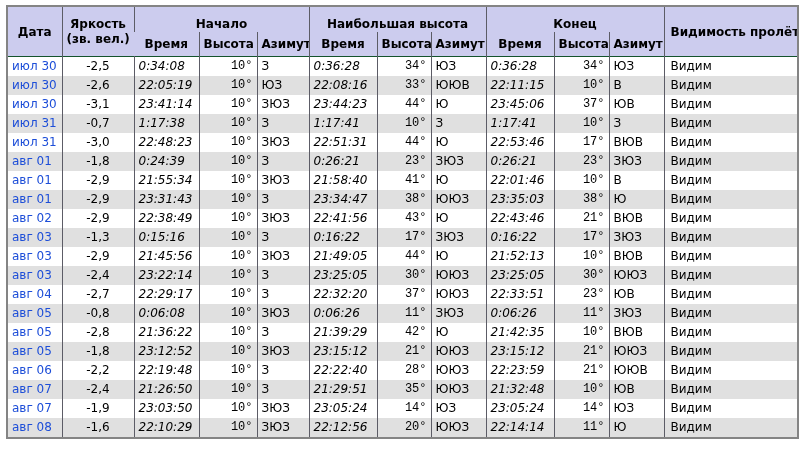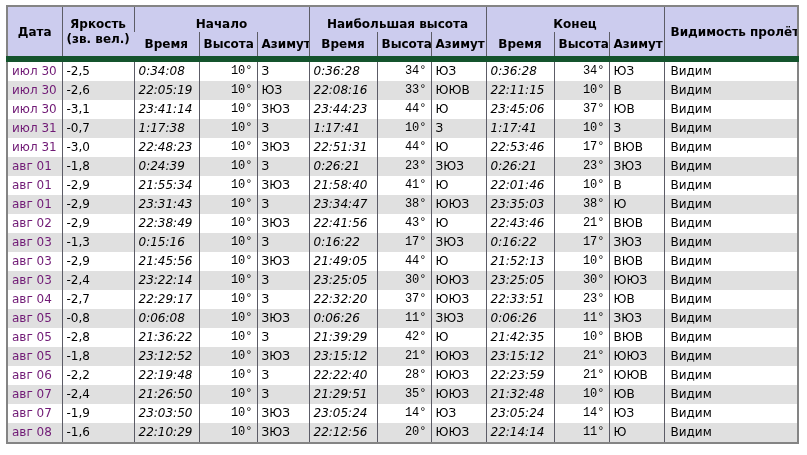--- a/index.html
+++ b/index.html
@@ -19,29 +19,29 @@
   col.c-vis{width:auto}
   th, td {
     font-size:12px; padding:0 4px; white-space:nowrap; overflow:hidden;
     border-left:1px solid #5c5c66;
   }
   th:first-child, td:first-child { border-left:none; }
   thead th {
     background:#ccccee; color:#000; font-weight:bold;
     height:24px; text-align:center; vertical-align:middle;
   }
-  thead { border-bottom:6px solid #14532d; }
+  thead { border-bottom:1px solid #14532d; }
   thead .group-start, thead .group-max, thead .group-end { vertical-align:bottom; padding-bottom:1px; }
   thead .vis-head { text-align:left; padding-left:6px; }
   thead .two-line { line-height:15px; }
   tbody td { height:19px; line-height:19px; vertical-align:middle; color:#000; }
   tbody tr:nth-child(even) td { background:#e0e0e0; }
   tbody tr:nth-child(odd) td { background:#ffffff; }
-  .col-date { color:#701a75; text-align:left; cursor:pointer; }
-  .col-mag  { text-align:left; }
+  .col-date { color:#1d4ed8; text-align:left; cursor:pointer; }
+  .col-mag  { text-align:center; }
   .col-time { text-align:left;font-style:italic; }
   .col-alt  { text-align:right;font-family:Liberation Mono, monospace; }
   .col-az   { text-align:left; }
   .col-vis  { text-align:left; padding-left:6px; }
 </style>
 </head>
 <body>
 
 <div class="page">
   <table class="passes">

